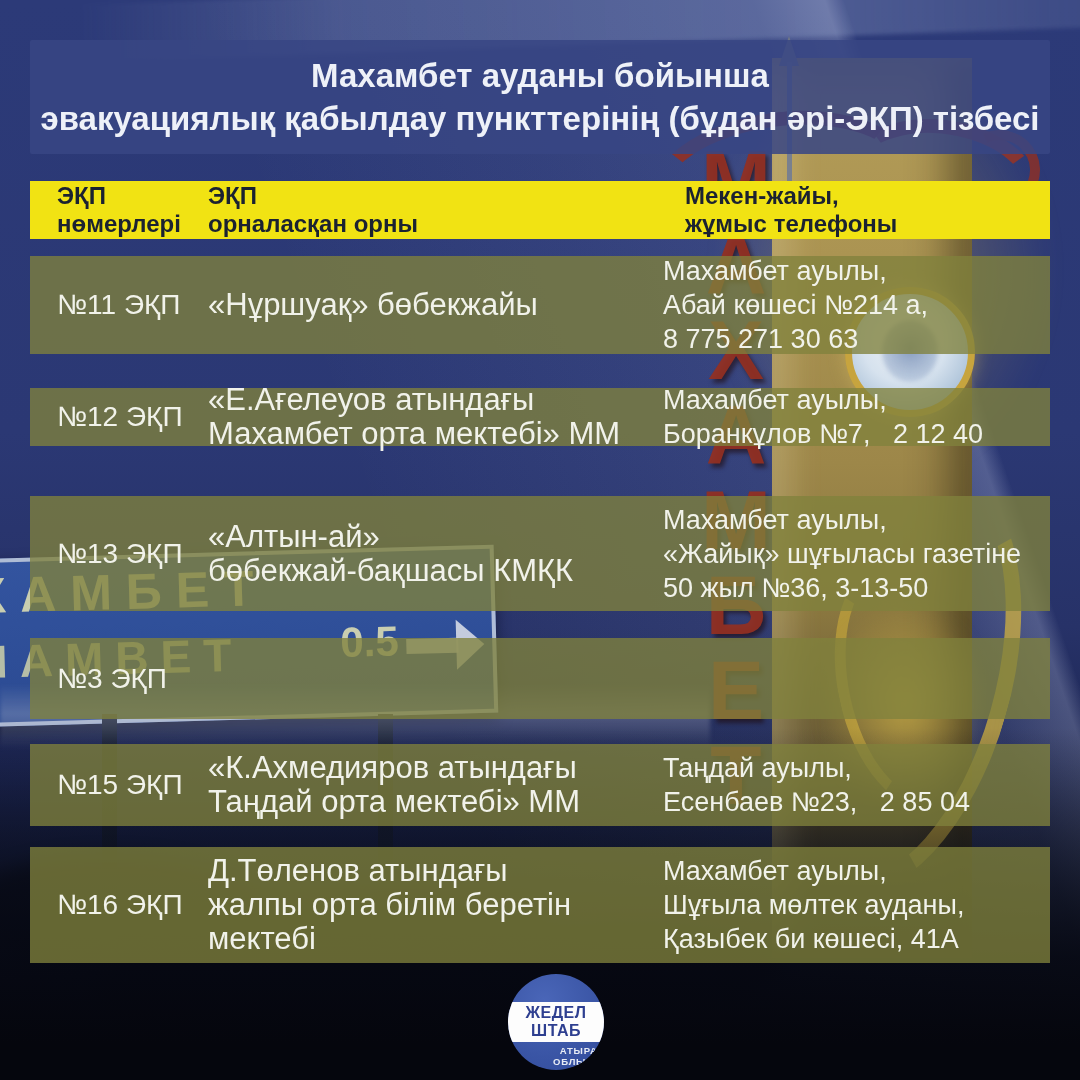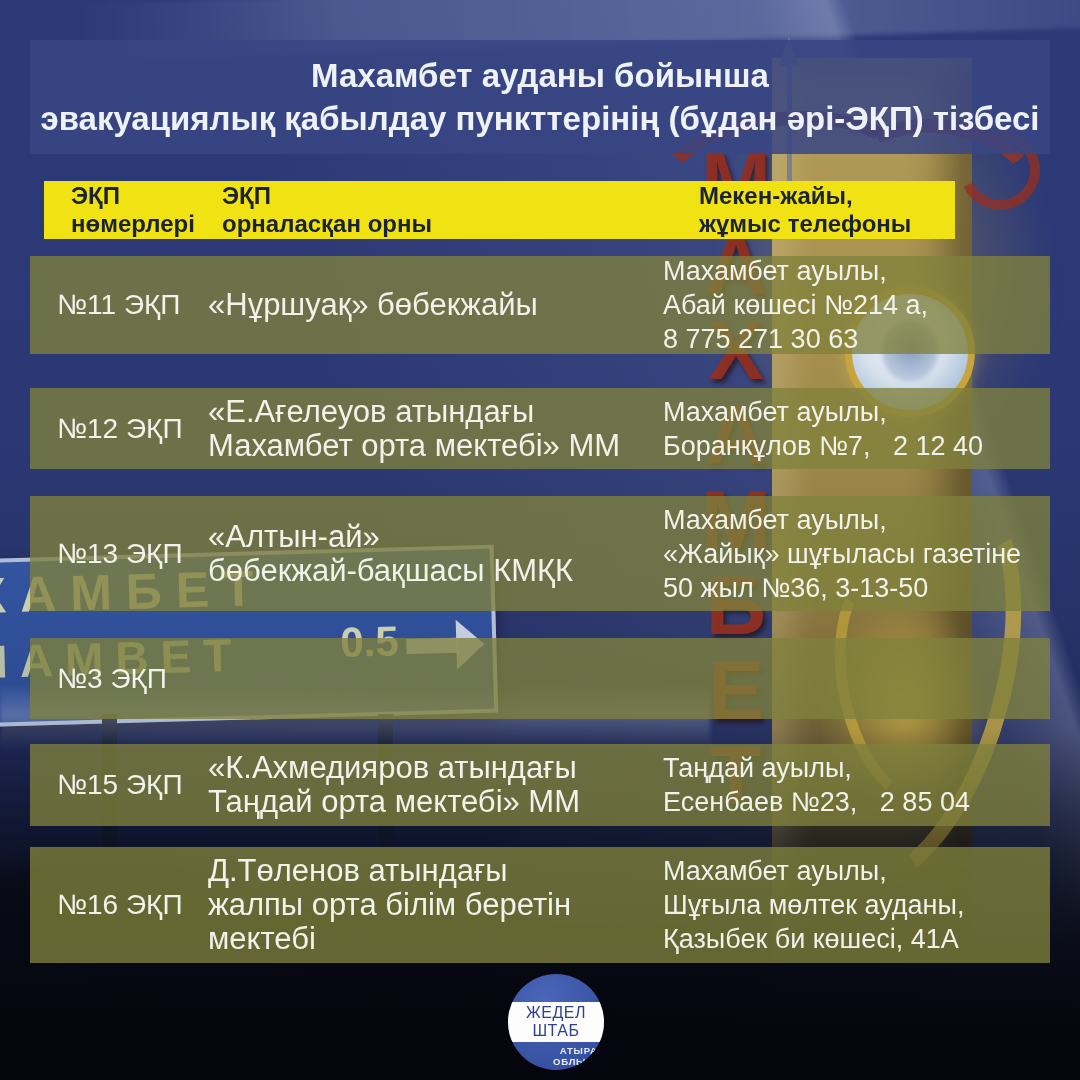--- a/index.html
+++ b/index.html
@@ -56,37 +56,37 @@
   .bush2{left:240px;top:892px;width:320px;height:95px;}
   .bush3{left:90px;top:930px;width:430px;height:120px;}
   .bush4{left:500px;top:920px;width:280px;height:90px;}
   .ground{left:0;top:728px;width:1080px;height:352px;
     background:linear-gradient(180deg,rgba(10,13,26,0) 0%,rgba(9,12,24,.55) 38%,rgba(6,8,18,.9) 65%,#05060d 90%);}
 
   
   .title-band{left:30px;top:40px;width:1020px;height:114px;z-index:5;border-radius:2px;
     background:var(--band-blue);display:flex;align-items:center;justify-content:center;
     text-align:center;color:#eef1f8;font-weight:bold;font-size:33px;line-height:43px;}
-  .header-row{left:44px;top:181px;width:911px;height:58px;z-index:5;background:var(--accent-yellow);
+  .header-row{left:30px;top:181px;width:1020px;height:58px;z-index:5;background:var(--accent-yellow);
     color:#1b2231;font-weight:bold;font-size:24px;line-height:28px;}
   .hcell{top:50%;transform:translateY(-50%);}
   .hc1{left:27px;width:150px;}
   .hc2{left:178px;width:430px;}
   .hc3{left:633px;width:380px;margin-left:22px;}
   .row{left:30px;width:1020px;z-index:5;background:var(--row-olive);}
   .cell{top:50%;transform:translateY(-50%);color:#f1f2ea;}
   .c1{left:27px;width:150px;font-size:28px;}
   .c2{left:178px;width:445px;font-size:31px;line-height:34px;}
   .c3{left:633px;width:390px;font-size:27px;line-height:34px;}
 
   
   .logo{left:508px;top:974px;width:96px;height:96px;border-radius:50%;z-index:10;overflow:hidden;
     background:radial-gradient(circle at 38% 28%,#4a66b8,var(--logo-blue) 60%,#324b9c);}
   .logo-band{left:0;top:28px;width:96px;height:40px;background:#fdfdfd;display:flex;align-items:center;justify-content:center;}
-  .logo-band-text{position:static;color:#2e3f90;font-weight:normal;font-size:16px;line-height:18px;text-align:center;letter-spacing:.5px;}
+  .logo-band-text{position:static;color:#2e3f90;font-weight:bold;font-size:16px;line-height:18px;text-align:center;letter-spacing:.5px;}
   .logo-org{left:0;top:71px;width:96px;text-align:right;color:#e8ecf5;font-weight:bold;font-size:9.5px;line-height:11px;letter-spacing:.8px;}
 </style>
 </head>
 <body>
 
 <div id="canvas">
 
   <div class="photo">
     <div class="streak-top"></div>
     <div class="swoosh"></div>
@@ -140,21 +140,21 @@
 жұмыс телефоны</div>
   </div>
 
   <div class="row" style="top:256px;height:98px">
     <div class="cell c1 pre">№11 ЭҚП</div>
     <div class="cell c2 pre">«Нұршуақ» бөбекжайы</div>
     <div class="cell c3 pre">Махамбет ауылы,
 Абай көшесі №214 а,
 8 775 271 30 63</div>
   </div>
-  <div class="row" style="top:388px;height:81px">
+  <div class="row" style="top:388px;height:58px">
     <div class="cell c1 pre">№12 ЭҚП</div>
     <div class="cell c2 pre">«Е.Ағелеуов атындағы
 Махамбет орта мектебі» ММ</div>
     <div class="cell c3 pre">Махамбет ауылы,
 Боранкұлов №7,&nbsp;&nbsp;&nbsp;2 12 40</div>
   </div>
   <div class="row" style="top:496px;height:115px">
     <div class="cell c1 pre">№13 ЭҚП</div>
     <div class="cell c2 pre">«Алтын-ай»
 бөбекжай-бақшасы КМҚК</div>

